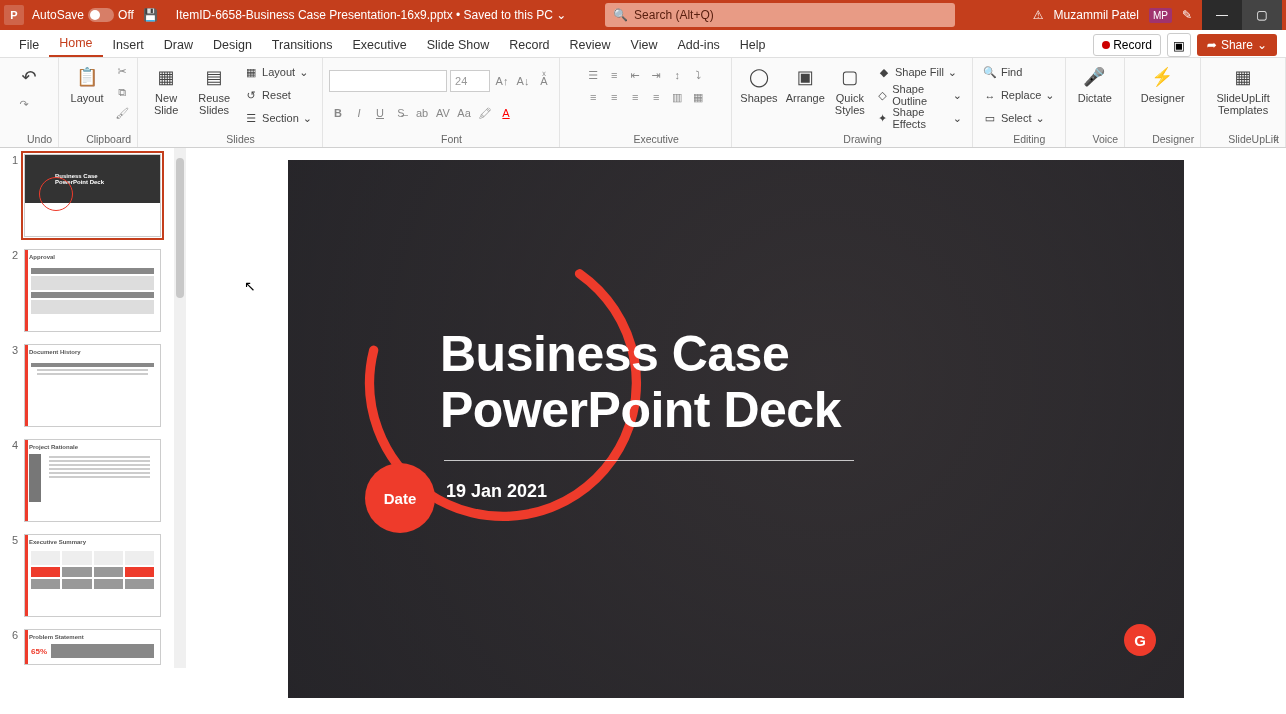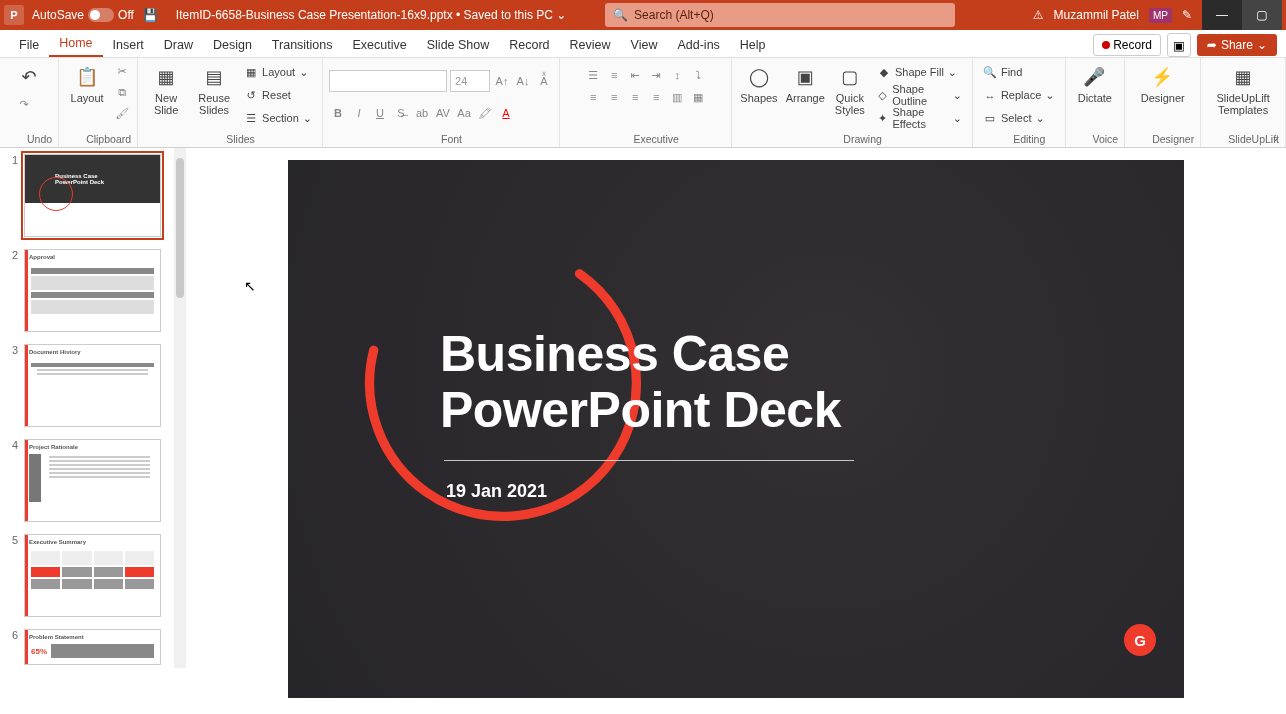--- a/index.html
+++ b/index.html
@@ -402,17 +402,18 @@
       <div class="circle-ring">
         <svg viewBox="0 0 100 100">
             <circle cx="50" cy="50" r="46" fill="none" stroke="#ee3b2b" stroke-width="3.2" stroke-dasharray="200 90" stroke-linecap="round" transform="rotate(-55 50 50)"></circle>
           </svg>
       </div>
       <div class="slide-title">
         <div>Business Case</div>
         <div>PowerPoint Deck</div>
       </div>
       <div class="title-rule"></div>
+      <div class="date-badge">Date</div>
       <div class="date-val">19 Jan 2021</div>
       <div class="g-badge">G</div>
     </div>
   </div>
 </div>
 
 </body></html>

